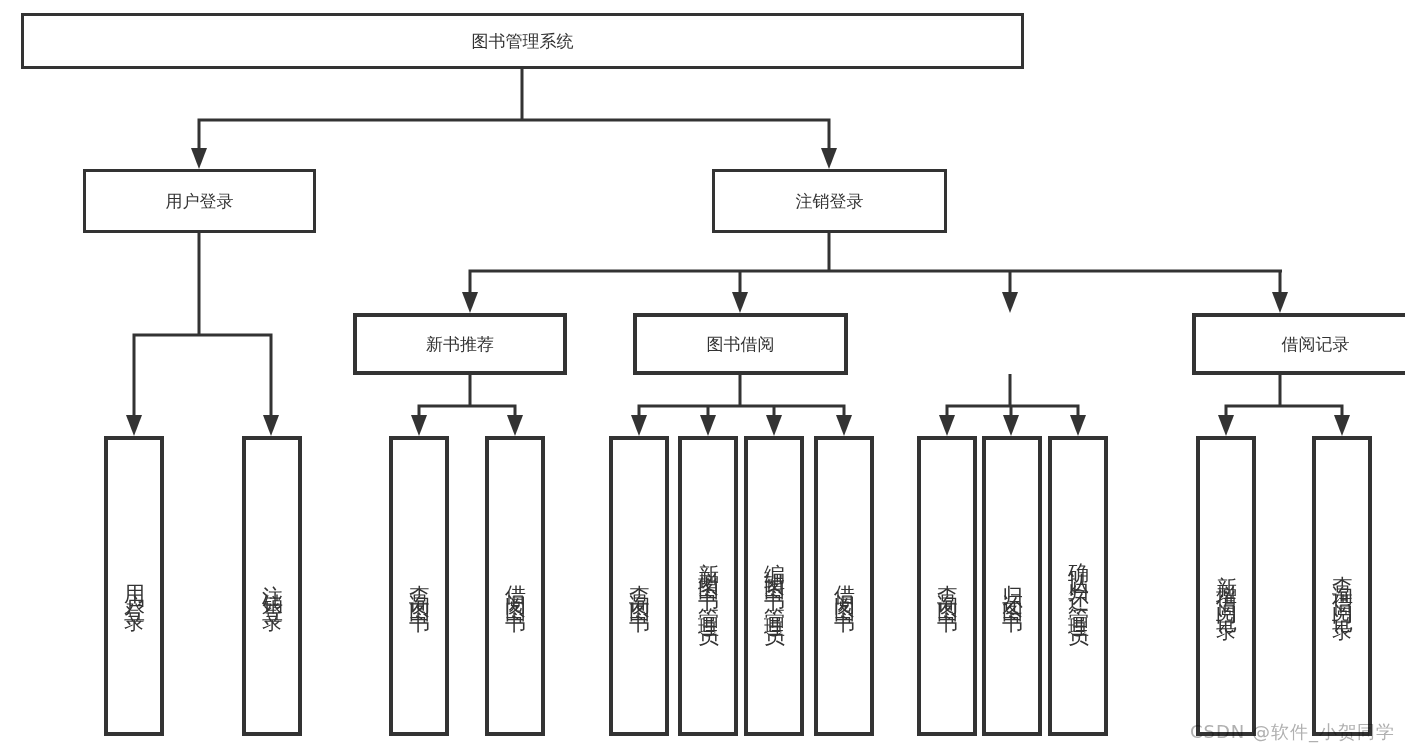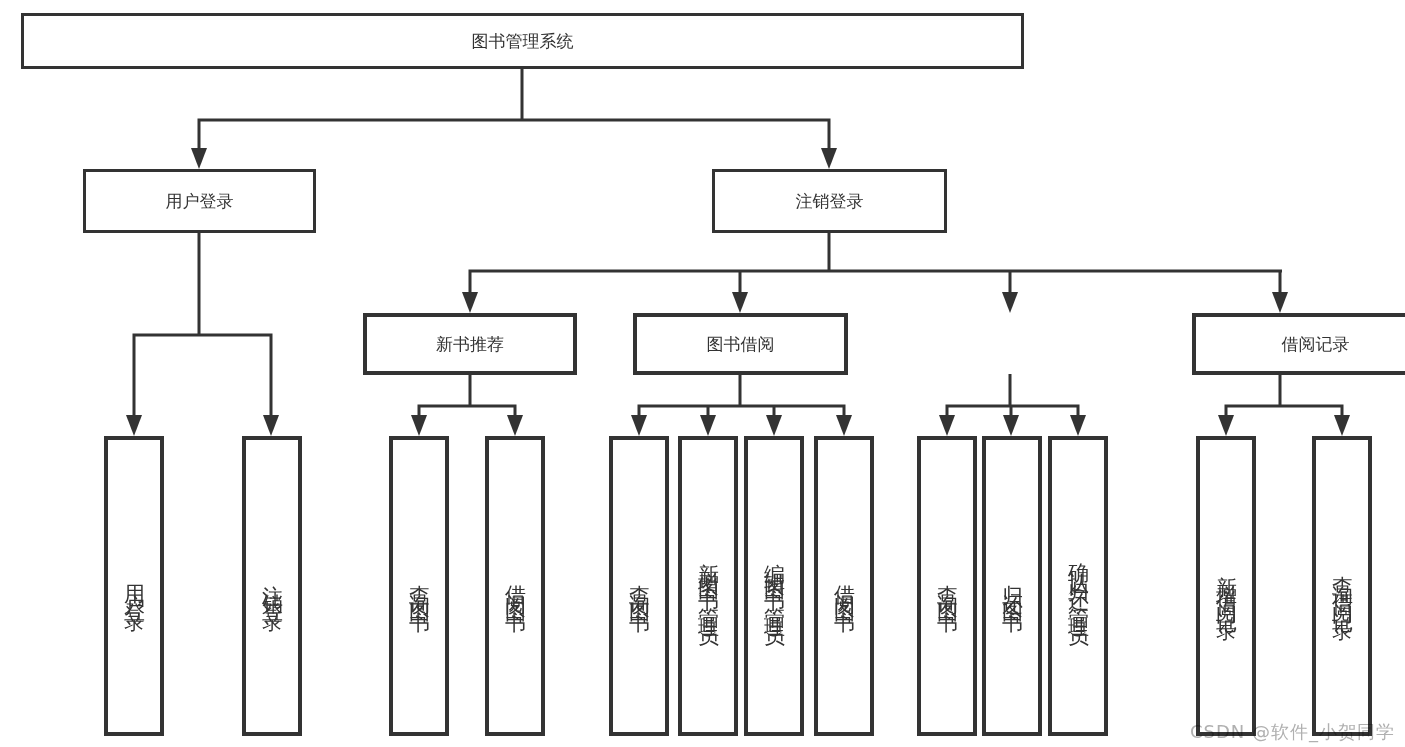--- a/index.html
+++ b/index.html
@@ -126,21 +126,21 @@
     <span class="lbl">图书管理系统</span>
   </div>
 
   <div class="node" style="left:83px; top:169px; width:233px; height:64px;">
     <span class="lbl">用户登录</span>
   </div>
   <div class="node" style="left:712px; top:169px; width:235px; height:64px;">
     <span class="lbl">注销登录</span>
   </div>
 
-  <div class="node lvl3" style="left:363px; top:313px; width:214px; height:62px;">
+  <div class="node lvl3" style="left:353px; top:313px; width:214px; height:62px;">
     <span class="lbl">新书推荐</span>
   </div>
   <div class="node lvl3" style="left:633px; top:313px; width:215px; height:62px;text-align:right;">
     <span class="lbl">图书借阅</span>
   </div>
   <div class="node lvl3" style="left:1192px; top:313px; width:247px; height:62px;">
     <span class="lbl">借阅记录</span>
   </div>
 
   <div class="vnode" style="left:104px; top:436px;">

